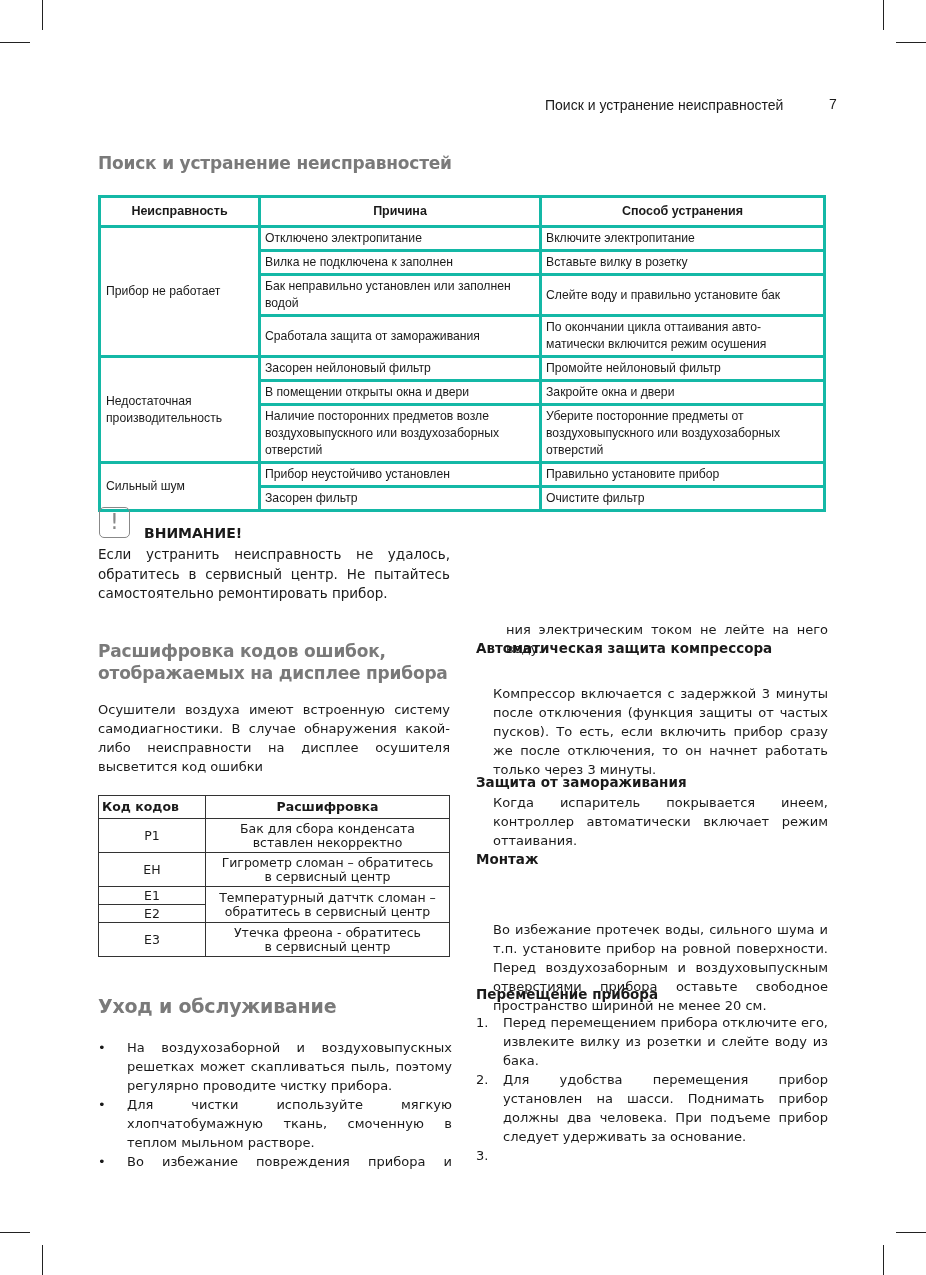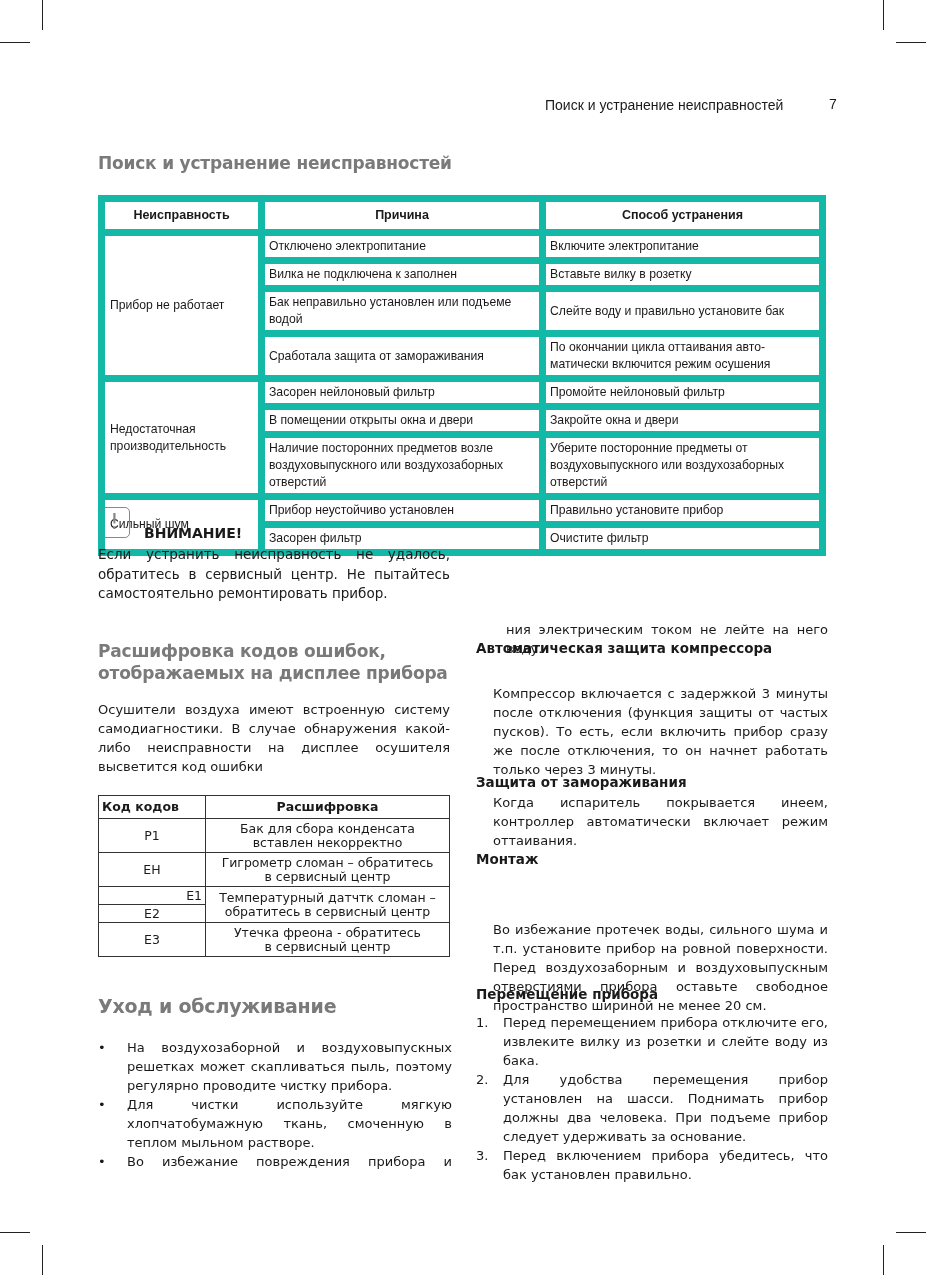--- a/index.html
+++ b/index.html
@@ -3,21 +3,21 @@
 <meta charset="utf-8">
 <style>
   html, body { margin:0; padding:0; background:#ffffff; }
   body { width:926px; height:1275px; position:relative; overflow:hidden;
          font-family:"Liberation Sans", sans-serif; color:#1a1a1a; }
   .crop { position:absolute; background:#222; }
   .running-head { position:absolute; top:97px; left:545px; font-size:14px; color:#1a1a1a; }
   .page-num { position:absolute; top:96px; left:829px; font-size:14px; color:#1a1a1a; }
   .h1 { position:absolute; font-family:"DejaVu Sans", sans-serif; font-weight:bold; color:#7a7a7a; font-size:17px; letter-spacing:-0.2px; }
   table.trouble { position:absolute; left:98px; top:195px; width:728px; border-collapse:collapse; font-size:12.2px; }
-  table.trouble td, table.trouble th { border:7px solid #14b8a6; padding:2px 4px 2px 4px; vertical-align:middle; text-align:left; line-height:17px; }
+  table.trouble td, table.trouble th { border:3px solid #14b8a6; padding:2px 4px 2px 4px; vertical-align:middle; text-align:left; line-height:17px; }
   table.trouble th { font-weight:bold; text-align:center; height:23px; font-size:12.5px; }
   table.trouble td.prob { padding-left:5px; }
   .warn-icon { position:absolute; left:99px; top:507px; width:31px; height:31px; border:1.5px solid #888; border-radius:5px; box-sizing:border-box; color:#888; font-size:22px; line-height:28px; text-align:center; font-family:"DejaVu Sans", sans-serif; }
   .warn-title { position:absolute; left:144px; top:525px; font-weight:bold; font-size:14px; font-family:"DejaVu Sans", sans-serif; }
   .body-text { position:absolute; font-family:"DejaVu Sans", sans-serif; font-size:13px; line-height:19px; text-align:justify; }
   table.codes { position:absolute; left:98px; top:795px; width:352px; border-collapse:collapse; font-family:"DejaVu Sans", sans-serif; font-size:12.5px; }
   table.codes td, table.codes th { border:1px solid #333; text-align:center; line-height:14px; padding:1px 3px; }
   table.codes th { font-weight:bold; height:20px; }
   table.codes td.code { width:100px; }
   .bold-h { position:absolute; font-family:"DejaVu Sans", sans-serif; font-weight:bold; font-size:13.5px; }
@@ -60,21 +60,21 @@
   <tr>
     <td class="prob" rowspan="4">Прибор не работает</td>
     <td>Отключено электропитание</td>
     <td>Включите электропитание</td>
   </tr>
   <tr>
     <td>Вилка не подключена к заполнен</td>
     <td>Вставьте вилку в розетку</td>
   </tr>
   <tr>
-    <td>Бак неправильно установлен или подъеме водой</td>
+    <td>Бак неправильно установлен или заполнен водой</td>
     <td>Слейте воду и правильно установите бак</td>
   </tr>
   <tr>
     <td style="height:34px;">Сработала защита от замораживания</td>
     <td>По окончании цикла оттаивания авто-матически включится режим осушения</td>
   </tr>
   <tr>
     <td class="prob" rowspan="3">Недостаточная производительность</td>
     <td>Засорен нейлоновый фильтр</td>
     <td>Промойте нейлоновый фильтр</td>
@@ -123,21 +123,21 @@
     </td>
   </tr>
   <tr>
     <td class="code" style="height:31px;">EH</td>
     <td>
       <div>Гигрометр сломан – обратитесь</div>
       <div>в сервисный центр</div>
     </td>
   </tr>
   <tr>
-    <td class="code" style="height:15px;text-align:right;">E1</td>
+    <td class="code" style="height:15px;">E1</td>
     <td rowspan="2">
       <div>Температурный датчтк сломан –</div>
       <div>обратитесь в сервисный центр</div>
     </td>
   </tr>
   <tr>
     <td class="code" style="height:15px;">E2</td>
   </tr>
   <tr>
     <td class="code" style="height:31px;">E3</td>
@@ -165,14 +165,14 @@
 <div class="bold-h" style="left:476px;top:774px;">Защита от замораживания</div>
 <div class="body-text" style="left:493px;top:793px;width:335px;">Когда испаритель покрывается инеем, контроллер автоматически включает режим оттаивания.</div>
 
 <div class="bold-h" style="left:476px;top:851px;">Монтаж</div>
 <div class="body-text" style="left:493px;top:920px;width:335px;">Во избежание протечек воды, сильного шума и т.п. установите прибор на ровной поверхности. Перед воздухозаборным и воздуховыпускным отверстиями прибора оставьте свободное пространство шириной не менее 20 см.</div>
 
 <div class="bold-h" style="left:476px;top:986px;">Перемещение прибора</div>
 <ol class="move">
   <li><span class="num">1.</span><span>Перед перемещением прибора отключите его, извлеките вилку из розетки и слейте воду из бака.</span></li>
   <li><span class="num">2.</span><span>Для удобства перемещения прибор установлен на шасси. Поднимать прибор должны два человека. При подъеме прибор следует удерживать за основание.</span></li>
-  <li><span class="num">3.</span><span>Перед включением прибора убедитесь, что бак установлен правильно.</span></li>
+  <li><span class="num">3.</span></li>
 </ol>
 
 </body></html>

